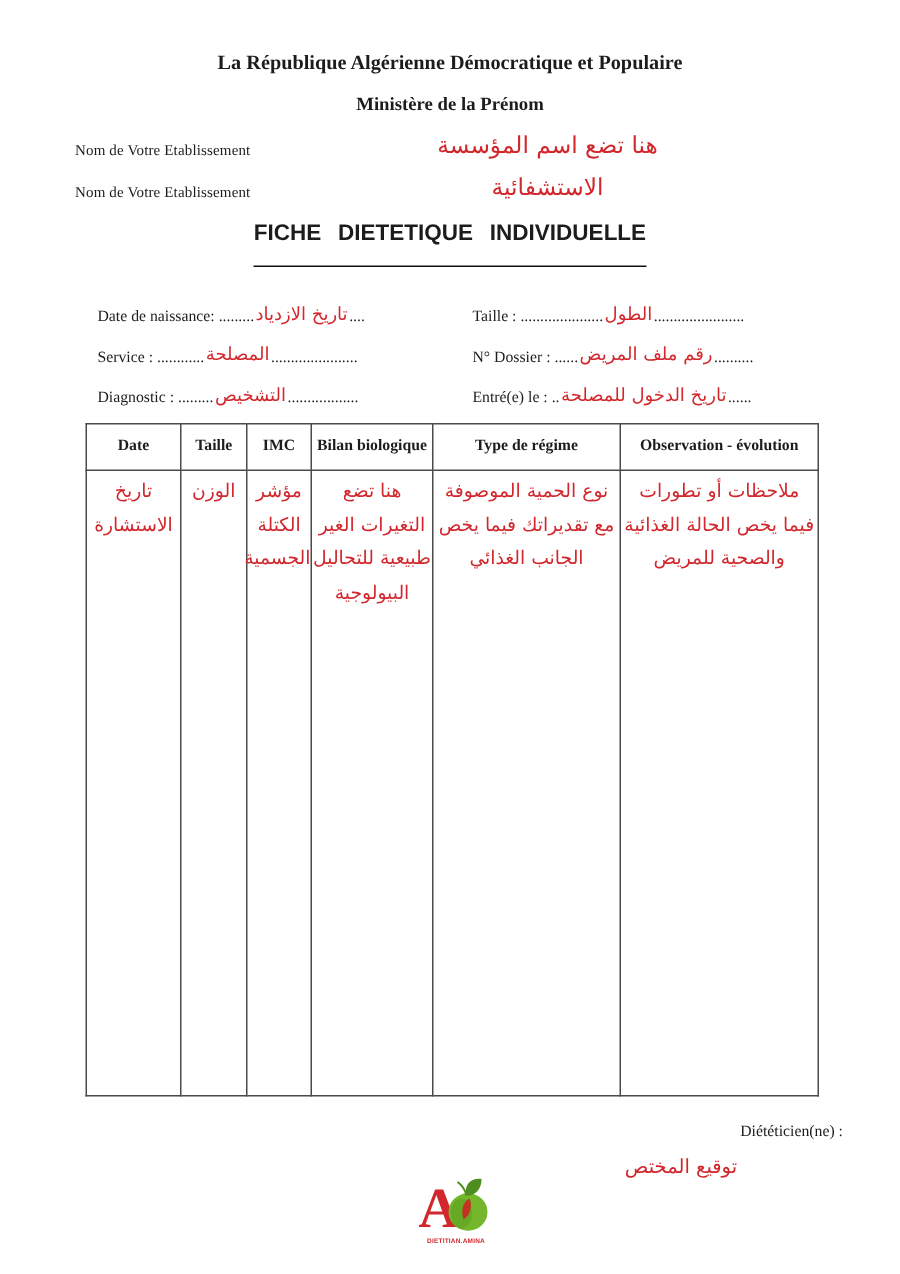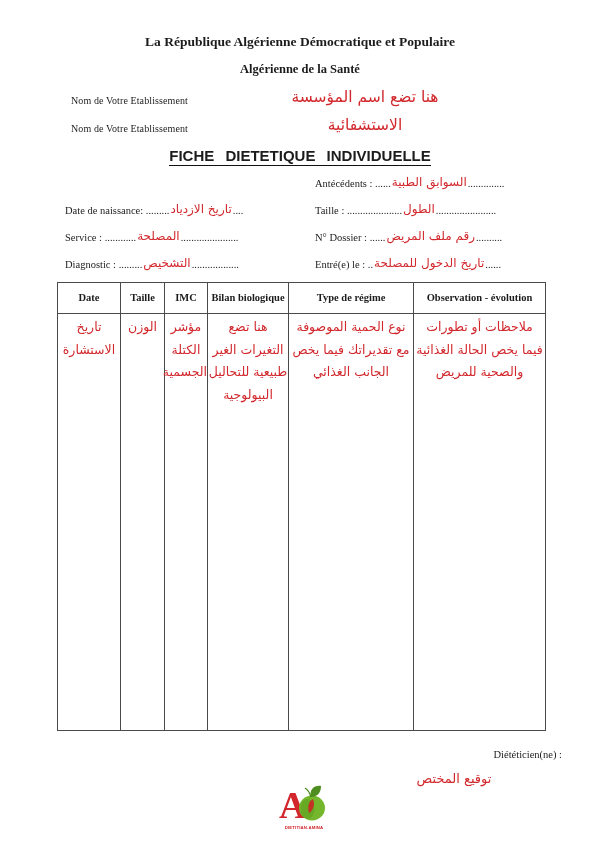--- a/index.html
+++ b/index.html
@@ -5,28 +5,28 @@
   html,body{margin:0;padding:0;background:#888;}
   .page{
     position:relative;width:600px;height:849px;background:#ffffff;
     margin:0 auto;overflow:hidden;
     font-family:"Liberation Serif", serif;color:#1c1c1c;
   }
   .abs{position:absolute;}
   .center{text-align:center;width:600px;left:0;}
   .h1{top:34px;font-size:13.5px;font-weight:bold;}
   .h2{top:62px;font-size:12.5px;font-weight:bold;}
-  .est-label{left:71px;font-size:10px;letter-spacing:.1px;}
+  .est-label{left:50px;font-size:10px;letter-spacing:.1px;}
   .est1{top:95px;} .est2{top:123px;}
   .ar{font-family:"DejaVu Sans", sans-serif;font-weight:normal;color:var(--red);}
   .ar-top{left:235px;width:260px;text-align:center;font-size:15.5px;line-height:1.3;}
   .ar-top1{top:87px;} .ar-top2{top:115px;}
   .doc-title{top:147px;font-size:15px;font-weight:bold;
     font-family:"Liberation Sans", sans-serif;word-spacing:7px;}
-  .doc-title span{border-bottom:1.6px solid #111;padding-bottom:1px;}
+  .doc-title span{border-bottom:1.6px solid #111;padding-bottom:13px;}
   .field-row{font-size:10.5px;white-space:nowrap;}
   .fl{left:65px;} .fr{left:315px;}
   .r1{top:176px;} .r2{top:203px;} .r3{top:230px;} .r4{top:257px;}
   .field-row .ar{font-size:12px;position:relative;top:-1px;padding:0 1px;}
   table.sheet{
     position:absolute;left:57px;top:282px;width:488px;
     border-collapse:collapse;table-layout:fixed;border-radius:18px;
   }
   table.sheet th, table.sheet td{border:1px solid #4a4a4a;padding:0;}
   table.sheet th{
@@ -45,44 +45,41 @@
     font-weight:bold;letter-spacing:.2px;transform:scale(.72);transform-origin:center top;
     margin-top:-3px;white-space:nowrap;
   }
 </style>
 </head>
 <body>
 
 <div class="page">
 
   <div class="abs center h1">La République Algérienne Démocratique et Populaire</div>
-  <div class="abs center h2">Algérienne de la Santé</div>
+  <div class="abs center h2">Ministère de la Prénom</div>
 
   <div class="abs est-label est1">Nom de Votre Etablissement</div>
   <div class="abs est-label est2">Nom de Votre Etablissement</div>
   <div class="abs ar ar-top ar-top1" dir="rtl">هنا تضع اسم المؤسسة</div>
   <div class="abs ar ar-top ar-top2" dir="rtl">الاستشفائية</div>
 
   <div class="abs center doc-title">
     <span>FICHE DIETETIQUE INDIVIDUELLE</span>
   </div>
 
   <div class="abs field-row fl r2">
     <span>Date de naissance: .........</span><span class="ar" dir="rtl">تاريخ الازدياد</span><span>....</span>
   </div>
   <div class="abs field-row fl r3">
     <span>Service : ............</span><span class="ar" dir="rtl">المصلحة</span><span>......................</span>
   </div>
   <div class="abs field-row fl r4">
     <span>Diagnostic : .........</span><span class="ar" dir="rtl">التشخيص</span><span>..................</span>
   </div>
 
-  <div class="abs field-row fr r1">
-    <span>Antécédents : ......</span><span class="ar" dir="rtl">السوابق الطبية</span><span>..............</span>
-  </div>
   <div class="abs field-row fr r2">
     <span>Taille : .....................</span><span class="ar" dir="rtl">الطول</span><span>.......................</span>
   </div>
   <div class="abs field-row fr r3">
     <span>N° Dossier : ......</span><span class="ar" dir="rtl">رقم ملف المريض</span><span>..........</span>
   </div>
   <div class="abs field-row fr r4">
     <span>Entré(e) le : ..</span><span class="ar" dir="rtl">تاريخ الدخول للمصلحة</span><span>......</span>
   </div>
 

